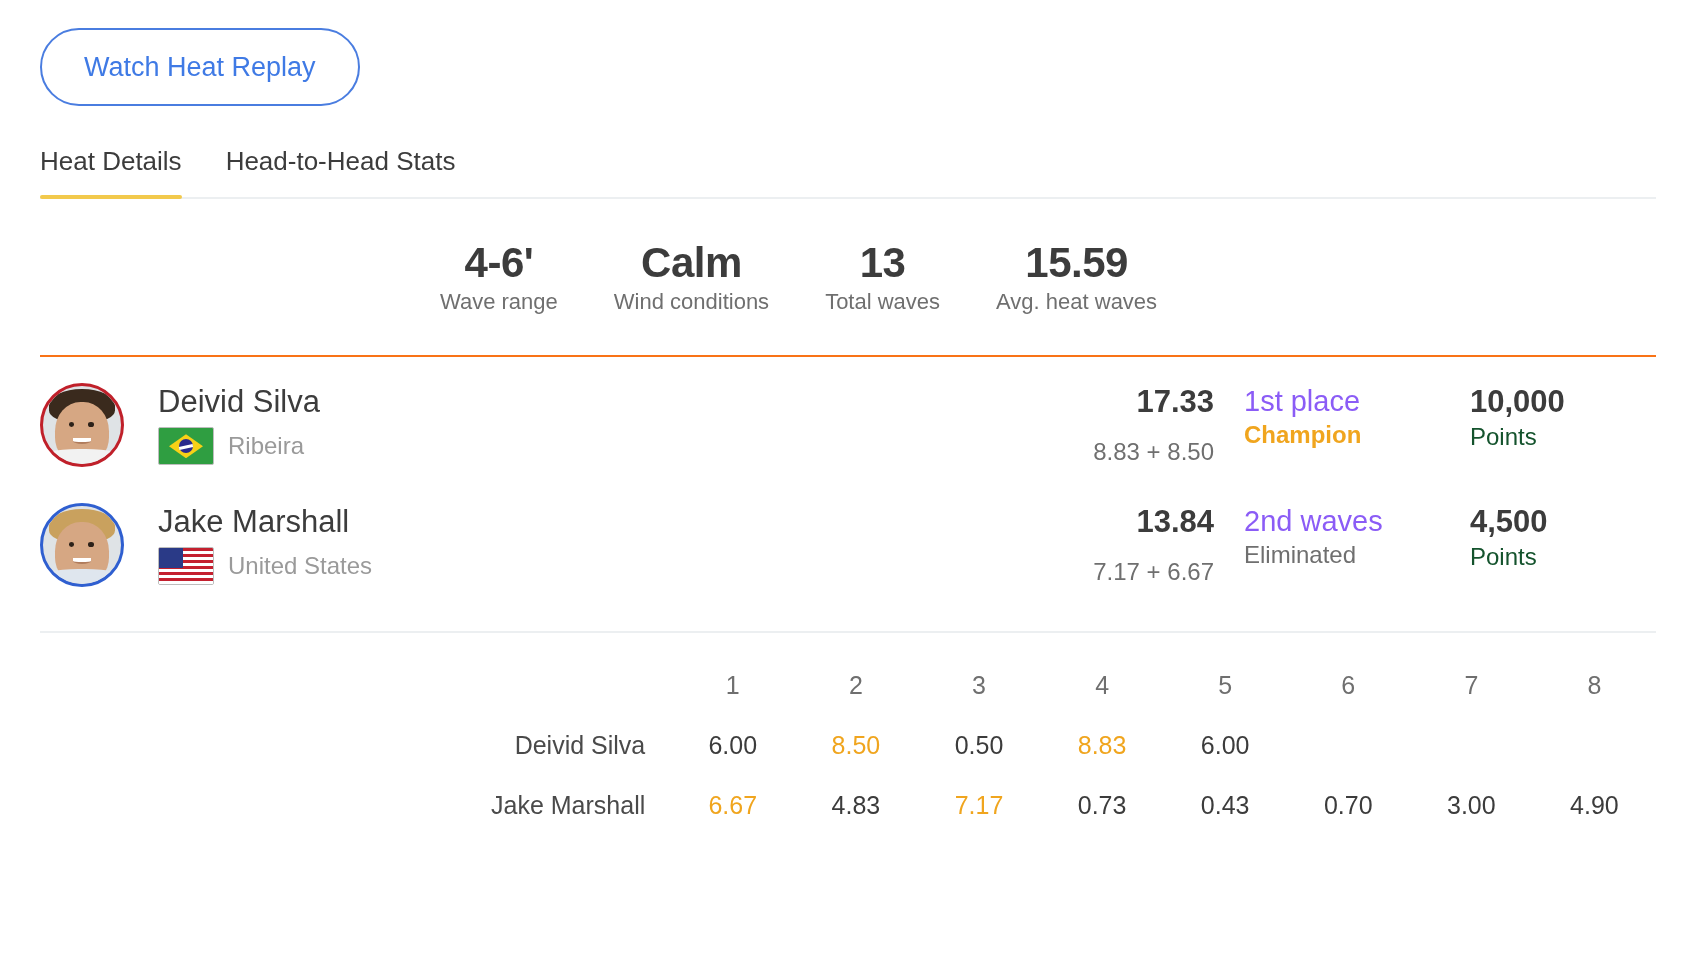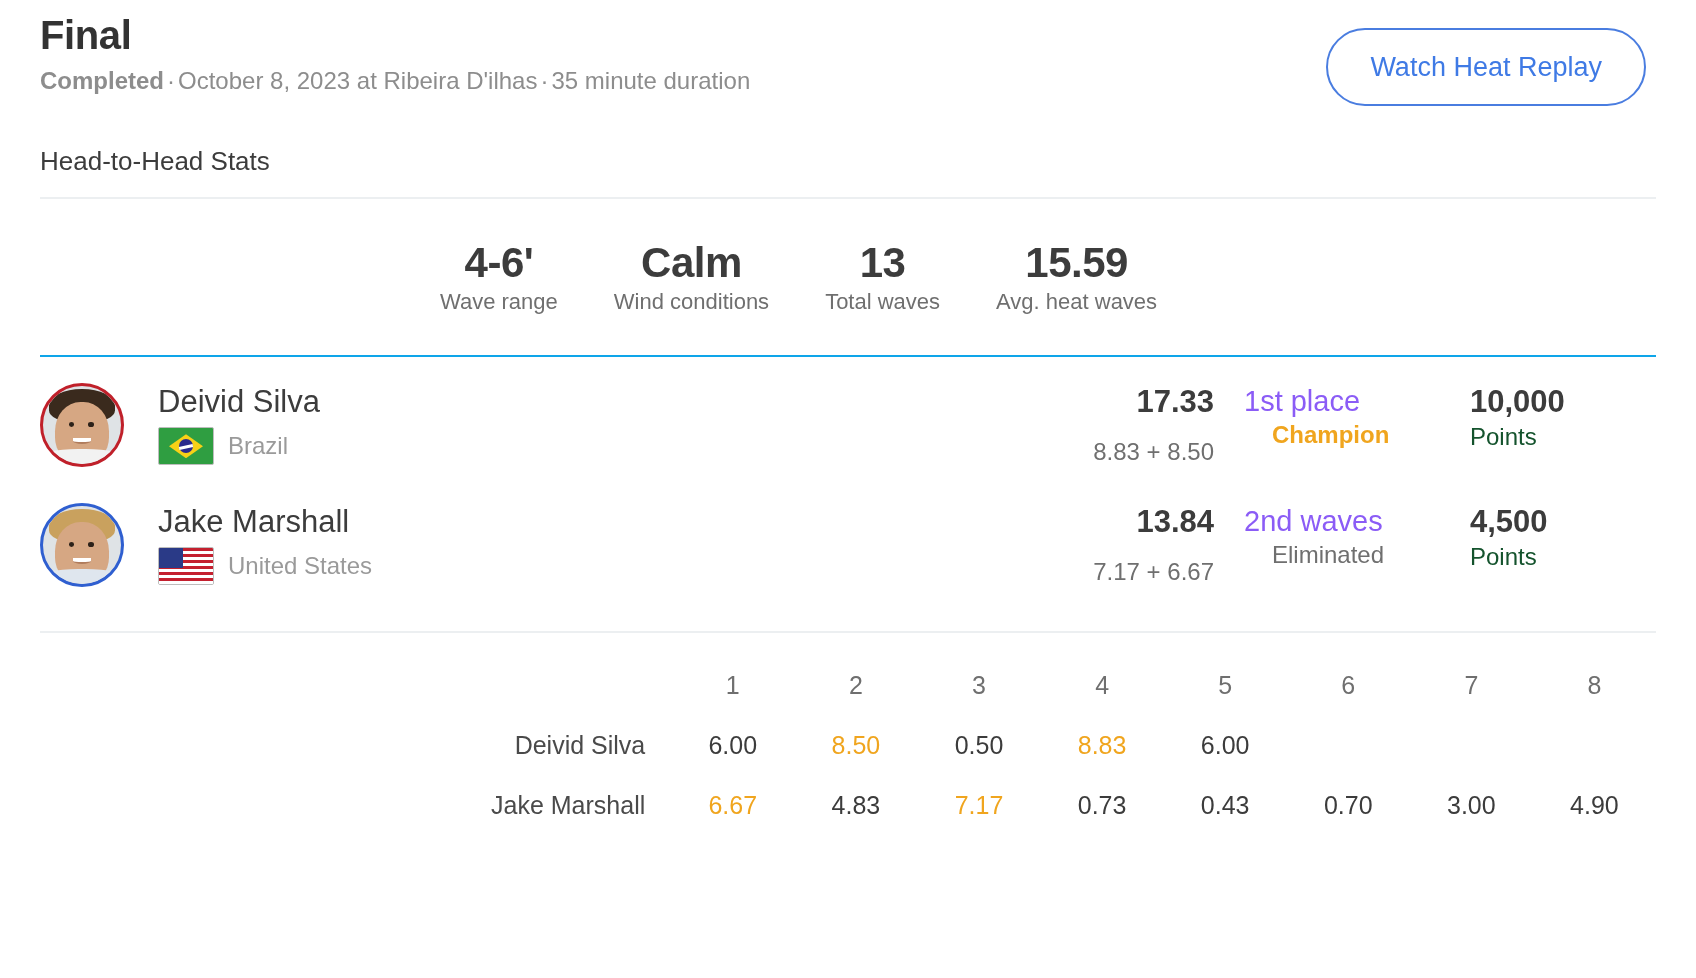--- a/index.html
+++ b/index.html
@@ -95,21 +95,21 @@
     height: 4px;
     background: #f2c94c;
     border-radius: 2px;
   }
 
   
   .stats-row {
     display: flex;
     justify-content: flex-start;
     padding: 42px 0 40px 0;
-    border-bottom: 2px solid #0ea5e9;
+    border-bottom: 2px solid #f97316;
     padding-left: 372px;
     gap: 0;
   }
   .stat {
     text-align: center;
     min-width: 102px;
     padding: 0 28px;
   }
   .stat-value {
     font-size: 42px;
@@ -315,21 +315,20 @@
   .place-text {
     font-size: 29px;
     color: #8b5cf6;
     line-height: 1.12;
   }
   .place-status {
     margin-top: 5px;
     font-size: 24px;
     color: #6f6f6f;
     line-height: 1.1;
-    margin-left: 28px;
   }
   .place-status.champion {
     color: #f0a51e;
     font-weight: bold;
   }
   .points-block {
     text-align: left;
     min-width: 186px;
   }
   .points-value {
@@ -384,30 +383,25 @@
   .wave-table td.score.best {
     color: #f0a51e;
   }
 </style>
 </head>
 <body>
 
 <div class="page">
 
   <div class="header">
-    <div class="header-left">
-      <div class="page-title">Final</div>
-      <div class="subtitle">
-        <span class="status">Completed</span><span class="sep">·</span><span>October 8, 2023 at Ribeira D'ilhas</span><span class="sep">·</span><span>35 minute duration</span>
-      </div>
-    </div>
     <button class="replay-button">Watch Heat Replay</button>
   </div>
 
   <div class="tabs">
+    <button class="tab active">Heat Details</button>
     <button class="tab">Head-to-Head Stats</button>
   </div>
 
   <div class="stats-row">
     <div class="stat">
       <div class="stat-value">4-6'</div>
       <div class="stat-label">Wave range</div>
     </div>
     <div class="stat">
       <div class="stat-value">Calm</div>
@@ -439,21 +433,21 @@
         </div>
       </div>
       <div class="surfer-names">
         <div class="surfer-name">Deivid Silva</div>
         <div class="surfer-country">
           <span class="flag br">
             <span class="diamond"></span>
             <span class="globe"></span>
             <span class="band"></span>
           </span>
-          <span class="country-label">Brazil</span>
+          <span class="country-label">Ribeira</span>
         </div>
       </div>
       <div class="surfer-scores">
         <div class="score-block">
           <div class="score-total">17.33</div>
           <div class="score-breakdown">8.83 + 8.50</div>
         </div>
         <div class="place-block">
           <div class="place-text">1st place</div>
           <div class="place-status champion">Champion</div>

